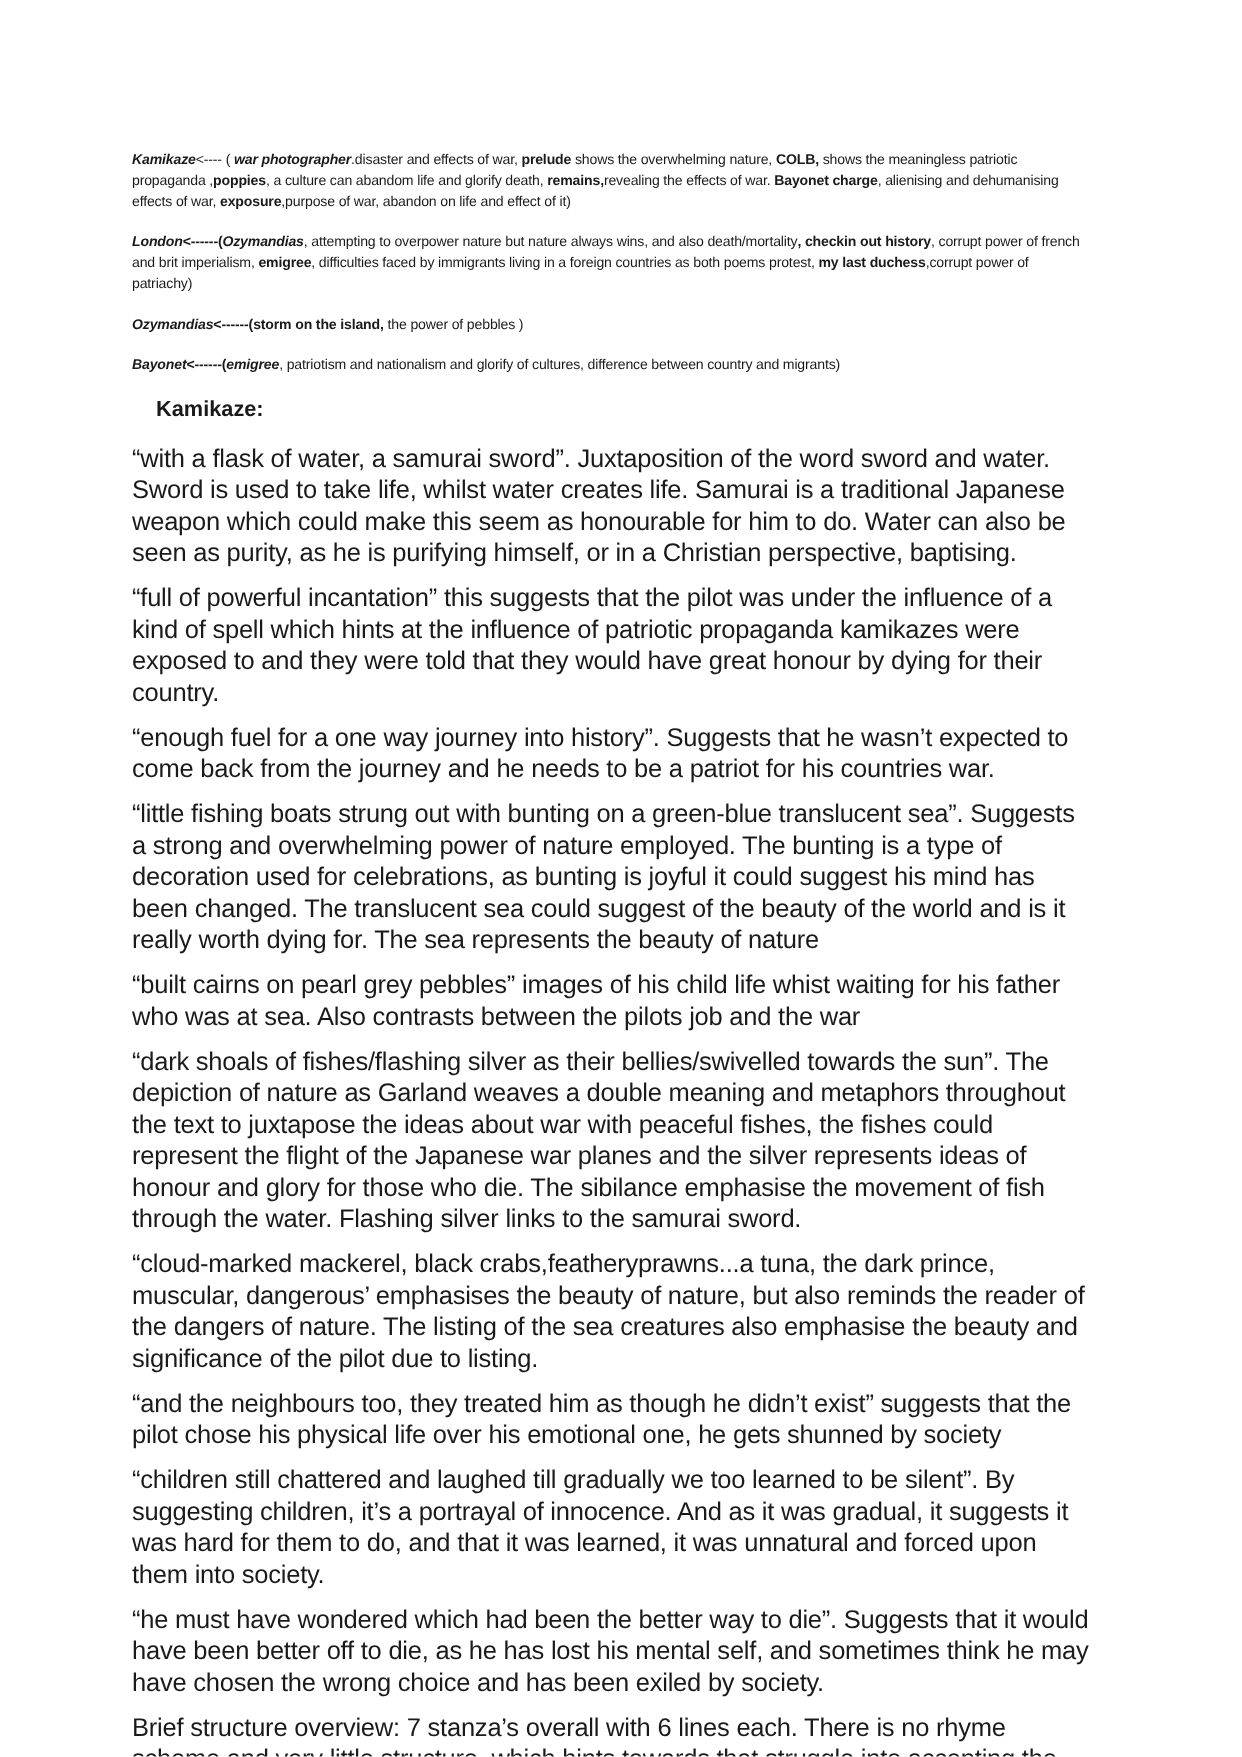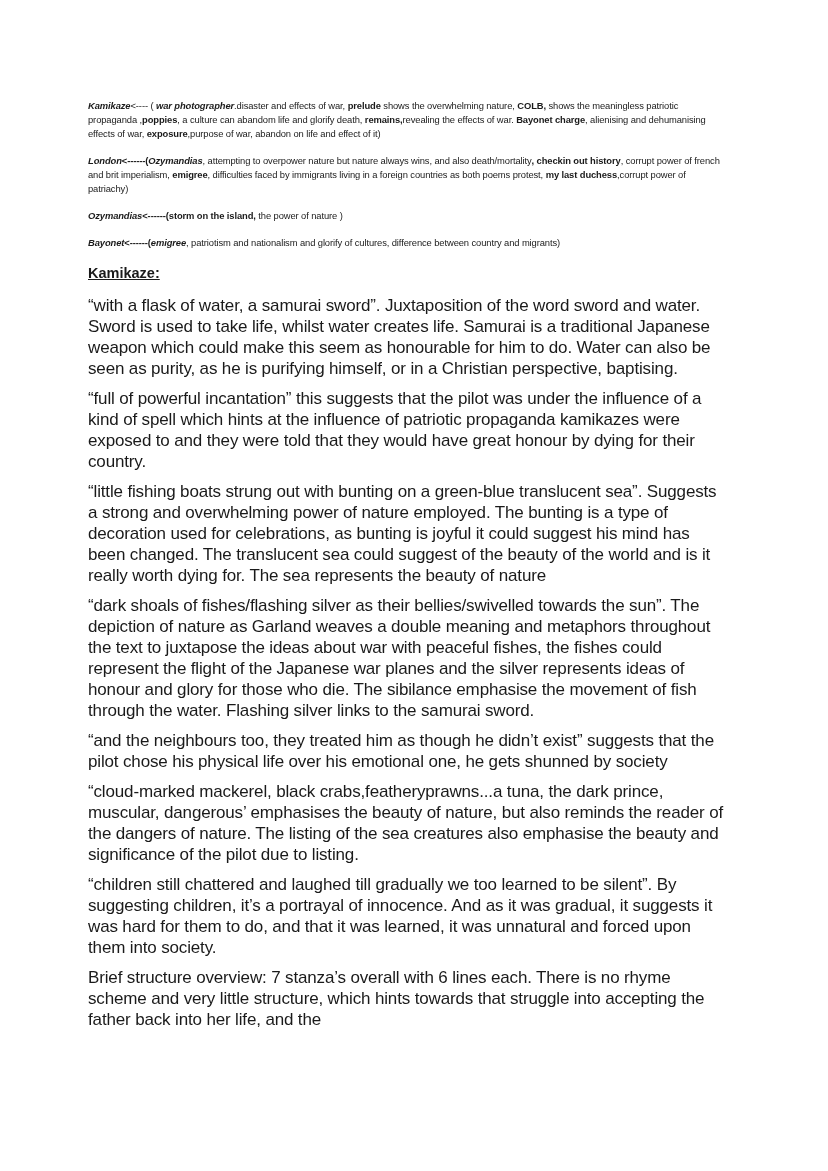--- a/index.html
+++ b/index.html
@@ -25,45 +25,47 @@
     font-size: 9.4px;
     line-height: 14px;
     margin: 0 0 13px 0;
     letter-spacing: -0.1px;
   }
   .note b { font-weight: bold; }
   .note i.bi { font-weight: bold; font-style: italic; }
   .heading {
     font-size: 14.5px;
     font-weight: bold;
-    margin: 2px 0 12px 0;
+    margin: 2px 0 12px 16px;
     line-height: 20px;
-    text-decoration: underline;
   }
   .para {
     font-size: 17px;
     line-height: 21px;
     margin: 0 0 9px 0;
     letter-spacing: -0.15px;
   }
 </style>
 </head>
 <body>
 
 <div class="page">
   <div id="notes">
       <p class="note"><i class="bi">Kamikaze</i><span>&lt;---- ( </span><i class="bi">war photographer</i><span>.disaster and effects of war, </span><b>prelude</b><span> shows the overwhelming nature, </span><b>COLB,</b><span> shows the meaningless patriotic propaganda ,</span><b>poppies</b><span>, a culture can abandom life and glorify death, </span><b>remains,</b><span>revealing the effects of war. </span><b>Bayonet charge</b><span>, alienising and dehumanising effects of war, </span><b>exposure</b><span>,purpose of war, abandon on life and effect of it)</span></p>
       <p class="note"><i class="bi">London</i><b>&lt;------(</b><i class="bi">Ozymandias</i><span>, attempting to overpower nature but nature always wins, and also death/mortality</span><b>, checkin out history</b><span>, corrupt power of french and brit imperialism, </span><b>emigree</b><span>, difficulties faced by immigrants living in a foreign countries as both poems protest, </span><b>my last duchess</b><span>,corrupt power of patriachy)</span></p>
-      <p class="note"><i class="bi">Ozymandias</i><b>&lt;------(storm on the island,</b><span> the power of nature )</span></p>
+      <p class="note"><i class="bi">Ozymandias</i><b>&lt;------(storm on the island,</b><span> the power of pebbles )</span></p>
       <p class="note"><i class="bi">Bayonet</i><b>&lt;------(</b><i class="bi">emigree</i><span>, patriotism and nationalism and glorify of cultures, difference between country and migrants)</span></p>
     </div>
   <div class="heading">Kamikaze:</div>
   <div id="paras">
       <p class="para">“with a flask of water, a samurai sword”. Juxtaposition of the word sword and water. Sword is used to take life, whilst water creates life. Samurai is a traditional Japanese weapon which could make this seem as honourable for him to do. Water can also be seen as purity, as he is purifying himself, or in  a Christian perspective, baptising.</p>
       <p class="para">“full of powerful incantation” this suggests that the pilot was under the influence of a kind of spell which hints at the influence of patriotic propaganda kamikazes were exposed to and they were told that they would have great honour by dying for their country.</p>
+      <p class="para">“enough fuel for a one way journey into history”. Suggests that he wasn’t expected to come back from the journey and he needs to be a patriot for his countries war.</p>
       <p class="para">“little fishing boats strung out with bunting on a green-blue translucent sea”. Suggests a strong and overwhelming power of nature employed. The bunting is a type of decoration used for celebrations, as bunting is joyful it could suggest his mind has been changed. The translucent sea could suggest of the beauty of the world and is it really worth dying for. The sea represents the beauty of nature</p>
+      <p class="para">“built cairns on pearl grey pebbles” images of his child life whist waiting for his father who was at sea. Also contrasts between the pilots job and the war</p>
       <p class="para">“dark shoals of fishes/flashing silver as their bellies/swivelled towards the sun”. The depiction of nature as Garland weaves a double meaning and metaphors throughout the text to juxtapose the ideas about war with peaceful fishes, the fishes could represent the flight of the Japanese war planes and the silver represents ideas of honour and glory for those who die. The sibilance emphasise the movement of fish through the water. Flashing silver links to the samurai sword.</p>
+      <p class="para">“cloud-marked mackerel, black crabs,featheryprawns...a tuna, the dark prince, muscular, dangerous’ emphasises the beauty of nature, but also reminds the reader of the dangers of nature. The listing of the sea creatures also emphasise the beauty and significance of the pilot due to listing.</p>
       <p class="para">“and the neighbours too, they treated him as though he didn’t exist” suggests that the pilot chose his physical life over his emotional one, he gets shunned by society</p>
-      <p class="para">“cloud-marked mackerel, black crabs,featheryprawns...a tuna, the dark prince, muscular, dangerous’ emphasises the beauty of nature, but also reminds the reader of the dangers of nature. The listing of the sea creatures also emphasise the beauty and significance of the pilot due to listing.</p>
       <p class="para">“children still chattered and laughed till gradually we too learned to be silent”. By suggesting children, it’s a portrayal of innocence. And as it was gradual, it suggests it was hard for them to do, and that it was learned, it was unnatural and forced upon them into society.</p>
+      <p class="para">“he must have wondered which had been the better way to die”. Suggests that it would have been better off to die, as he has lost his mental self, and sometimes think he may have chosen the wrong choice and has been exiled by society.</p>
       <p class="para">Brief structure overview: 7 stanza’s overall with 6 lines each. There is no rhyme scheme and very little structure, which hints towards that struggle into accepting the father back into her life, and the</p>
     </div>
 </div>
 
 </body></html>

